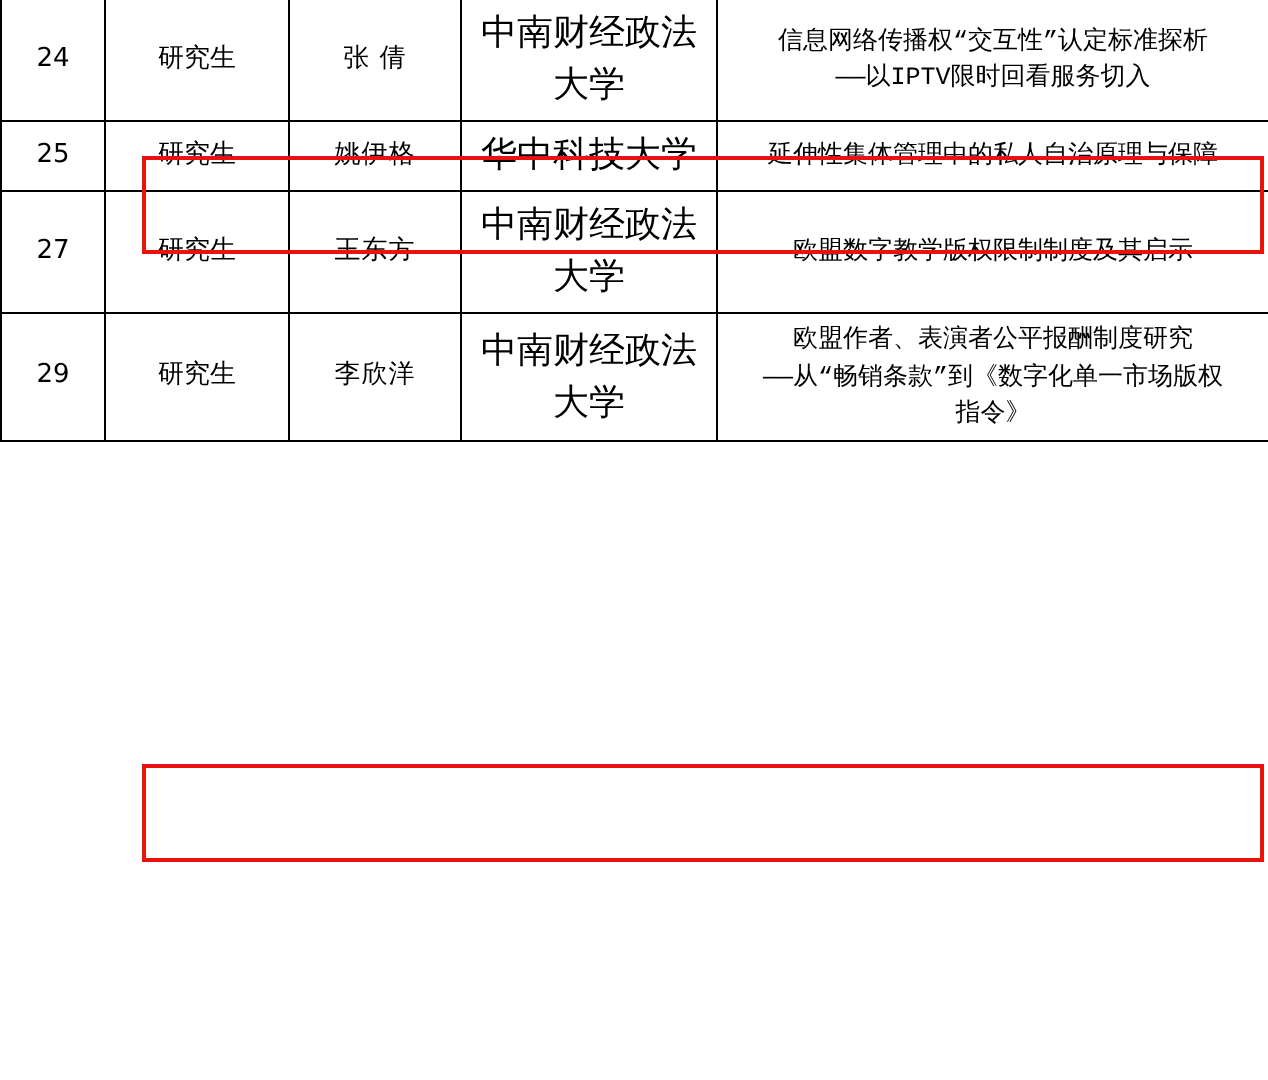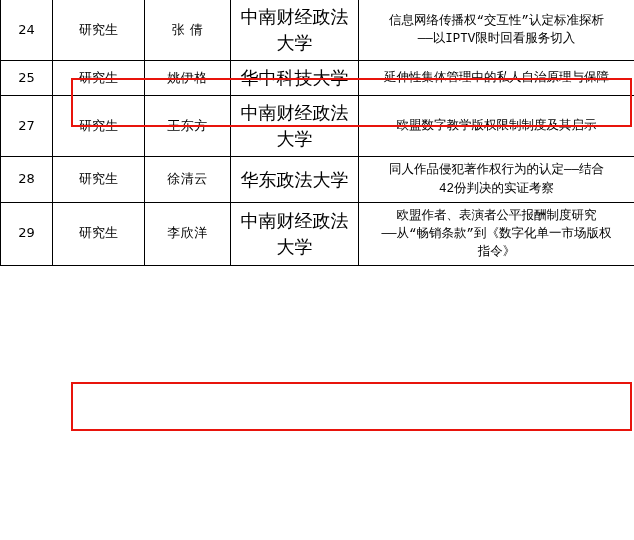--- a/index.html
+++ b/index.html
@@ -110,30 +110,20 @@
       <tr>
         <td class="cell-index">27</td>
         <td class="cell-degree">研究生</td>
         <td class="cell-name">王东方</td>
         <td class="cell-school">中南财经政法大学</td>
         <td class="cell-title">
           <div>欧盟数字教学版权限制制度及其启示</div>
         </td>
       </tr>
 
-      <tr>
-        <td class="cell-index">28</td>
-        <td class="cell-degree">研究生</td>
-        <td class="cell-name">徐清云</td>
-        <td class="cell-school">华东政法大学</td>
-        <td class="cell-title">
-          <div>同人作品侵犯著作权行为的认定——结合</div>
-          <div>42份判决的实证考察</div>
-        </td>
-      </tr>
 
       <tr>
         <td class="cell-index">29</td>
         <td class="cell-degree">研究生</td>
         <td class="cell-name">李欣洋</td>
         <td class="cell-school">中南财经政法大学</td>
         <td class="cell-title">
           <div>欧盟作者、表演者公平报酬制度研究</div>
           <div>——从“畅销条款”到《数字化单一市场版权</div>
           <div>指令》</div>

